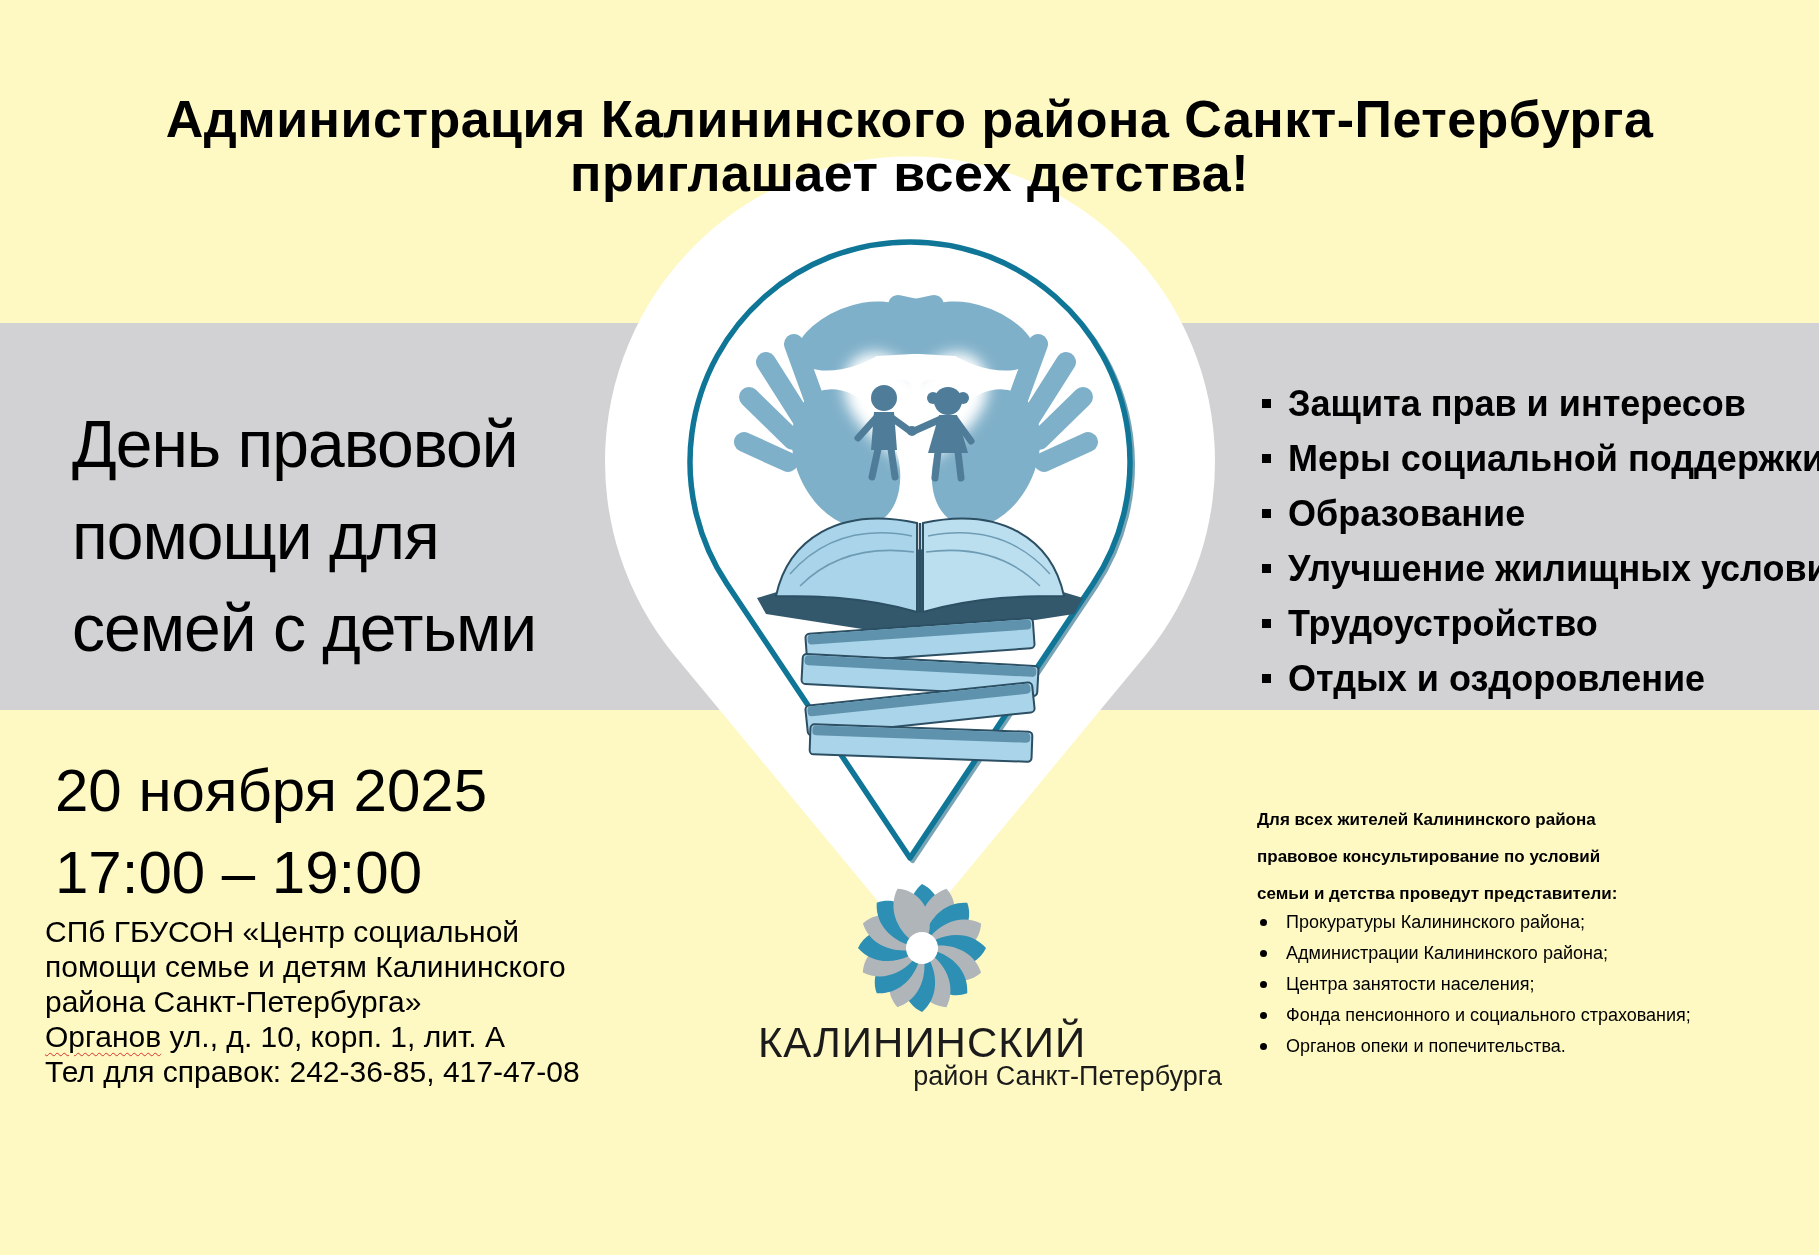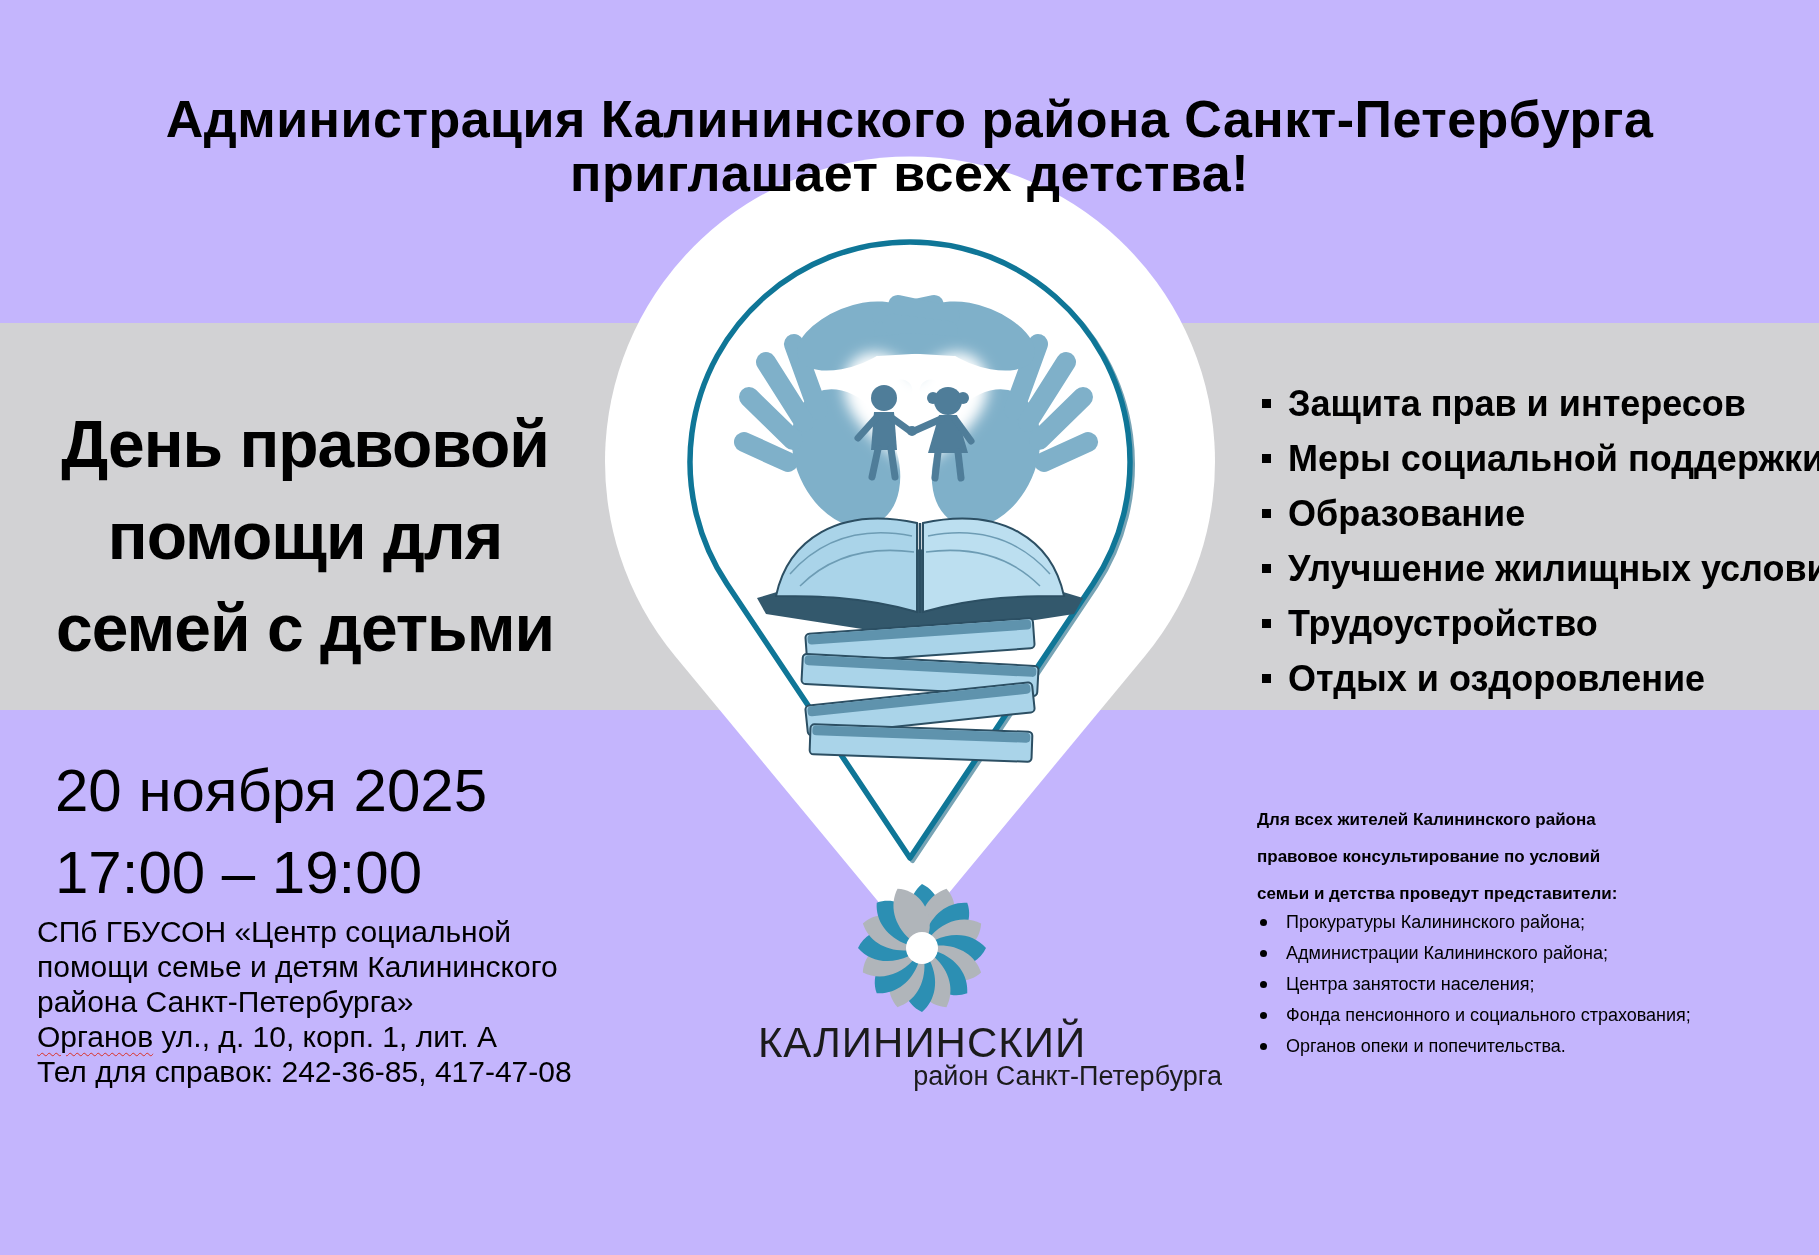--- a/index.html
+++ b/index.html
@@ -3,31 +3,31 @@
 <meta charset="utf-8">
 <style>
   :root{
     --band:#d2d2d4; --teal:#0f7697; --teal-dark:#0a5a78;
     --hand:#7fb0c9; --child:#4f7d99;
     --book-light:#aad4e9; --book-mid:#5f93ad; --book-dark:#2c4f63; --cover:#33586c;
     --logo-teal:#2c8fb3; --logo-silver:#b0b5ba; --ink:#000; --logo-ink:#1b1b1b;
   }
   html,body{margin:0;padding:0;background:#888;}
   .poster{
-    position:relative;width:1819px;height:1255px;background:#c4b5fd;overflow:hidden;
+    position:relative;width:1819px;height:1255px;background:#fef9c3;overflow:hidden;
     font-family:"Liberation Sans", sans-serif;color:var(--ink);
   }
   .band{position:absolute;left:0;top:323px;width:1819px;height:387px;background:var(--band);}
   svg.art{position:absolute;left:0;top:0;width:1819px;height:1255px;}
 
   .title{position:absolute;left:0;top:92px;width:1819px;text-align:center;
          font-weight:bold;font-size:52px;line-height:54px;letter-spacing:.5px;}
-  .heading{position:absolute;left:56px;top:398px;font-weight:bold;font-size:66px;line-height:92px;letter-spacing:-1px;text-align:center;}
+  .heading{position:absolute;left:72px;top:398px;font-weight:normal;font-size:66px;line-height:92px;letter-spacing:-1px;}
   .datetime{position:absolute;left:55px;top:750px;font-size:60px;line-height:82px;}
-  .venue{position:absolute;left:37px;top:914px;font-size:30px;line-height:35px;}
+  .venue{position:absolute;left:45px;top:914px;font-size:30px;line-height:35px;}
   .street{text-decoration:underline;text-decoration-style:wavy;
           text-decoration-color:#d93025;text-decoration-thickness:1px;text-underline-offset:5px;}
 
   .topics{position:absolute;left:1262px;top:388px;}
   .topic{display:flex;align-items:center;height:31px;margin-bottom:24px;
          font-weight:bold;font-size:36px;white-space:nowrap;}
   .topic .sq{width:9px;height:9px;background:#000;margin-right:17px;flex:none;}
 
   .consult{position:absolute;left:1257px;top:801px;font-weight:bold;font-size:17px;line-height:37px;white-space:nowrap;}
   .providers{position:absolute;left:1260px;top:907px;font-size:18px;line-height:31px;}

